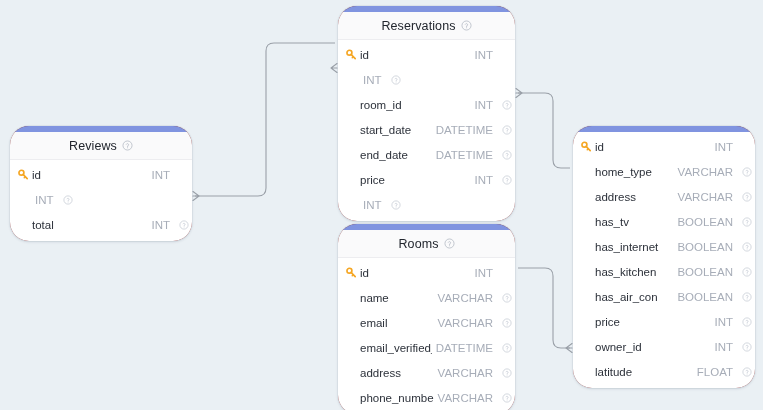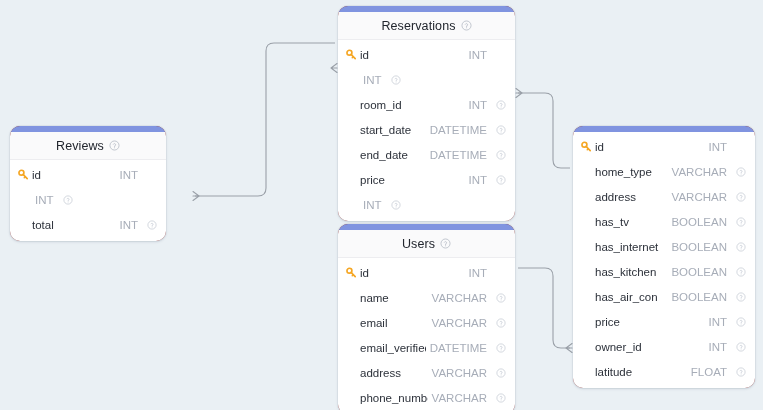--- a/index.html
+++ b/index.html
@@ -24,21 +24,21 @@
     position: absolute;
     left: 0;
     top: 0;
     width: 763px;
     height: 410px;
     pointer-events: none;
   }
   .table-node {
     position: absolute;
     background: #7f1d1d;
-    border-radius: 10px;
+    border-radius: 19px;
     box-shadow: 0 1px 3px rgba(20,40,70,0.13), 0 0 0 1px rgba(25,50,80,0.045);
     overflow: hidden;
     box-sizing: border-box;
   }
   .node-accent {
     height: 6px;
     background: #8094e0;
     width: 100%;
   }
   .node-title {
@@ -54,21 +54,21 @@
     letter-spacing: 0.1px;
   }
   .node-body {
     background: #ffffff;
     padding: 2px 0 4px 0;
   }
   .field-row {
     height: 25px;
     display: flex;
     align-items: center;
-    padding: 0 9px 0 8px;
+    padding: 0 3px 0 8px;
     box-sizing: border-box;
     font-size: 11.5px;
   }
   .field-key {
     width: 13px;
     min-width: 13px;
     display: flex;
     align-items: center;
     justify-content: flex-start;
   }
@@ -128,21 +128,21 @@
       </g>
       <g>
         <path d="M 518 268 L 545 268 Q 553 268 553 276 L 553 340 Q 553 348 561 348 L 570 348" fill="none" stroke="#9aa0a8" stroke-width="1.1"></path>
         <g>
           <path d="M 572 343.5 L 566 348 L 572 352.5 M 572 348 L 566 348" fill="none" stroke="#9aa0a8" stroke-width="1.1" stroke-linecap="round" stroke-linejoin="round"></path>
         </g>
       </g>
     </svg>
 
   <div id="nodes">
-      <div class="table-node" style="left: 10px; top: 126px; width: 156px;">
+      <div class="table-node" style="left: 10px; top: 126px; width: 182px;">
         <div class="node-accent" style="background: rgb(128, 148, 224);"></div>
         <div class="node-title">
           <span>Reviews</span>
           <span style="display: flex; align-items: center;">
             <svg class="info-glyph" style="width:11px;height:11px" viewBox="0 0 16 16" xmlns="http://www.w3.org/2000/svg">
               <circle cx="8" cy="8" r="6.6" fill="none" stroke="#b6bcc6" stroke-width="1.2"></circle>
               <path d="M6.3 6.1 a1.75 1.75 0 1 1 1.9 2.5 v0.9" fill="none" stroke="#b6bcc6" stroke-width="1.2" stroke-linecap="round"></path>
               <circle cx="8.1" cy="11.2" r="0.75" fill="#b6bcc6"></circle>
             </svg>
           </span>
@@ -278,21 +278,21 @@
                 <path d="M6.3 6.1 a1.75 1.75 0 1 1 1.9 2.5 v0.9" fill="none" stroke="#c6cbd4" stroke-width="1.2" stroke-linecap="round"></path>
                 <circle cx="8.1" cy="11.2" r="0.75" fill="#c6cbd4"></circle>
               </svg>
             </span>
           </div>
         </div>
       </div>
       <div class="table-node" style="left: 338px; top: 224px; width: 177px;">
         <div class="node-accent" style="background: rgb(128, 148, 224);"></div>
         <div class="node-title">
-          <span>Users</span>
+          <span>Rooms</span>
           <span style="display: flex; align-items: center;">
             <svg class="info-glyph" style="width:11px;height:11px" viewBox="0 0 16 16" xmlns="http://www.w3.org/2000/svg">
               <circle cx="8" cy="8" r="6.6" fill="none" stroke="#b6bcc6" stroke-width="1.2"></circle>
               <path d="M6.3 6.1 a1.75 1.75 0 1 1 1.9 2.5 v0.9" fill="none" stroke="#b6bcc6" stroke-width="1.2" stroke-linecap="round"></path>
               <circle cx="8.1" cy="11.2" r="0.75" fill="#b6bcc6"></circle>
             </svg>
           </span>
         </div>
         <div class="node-body">
           <div class="field-row">

